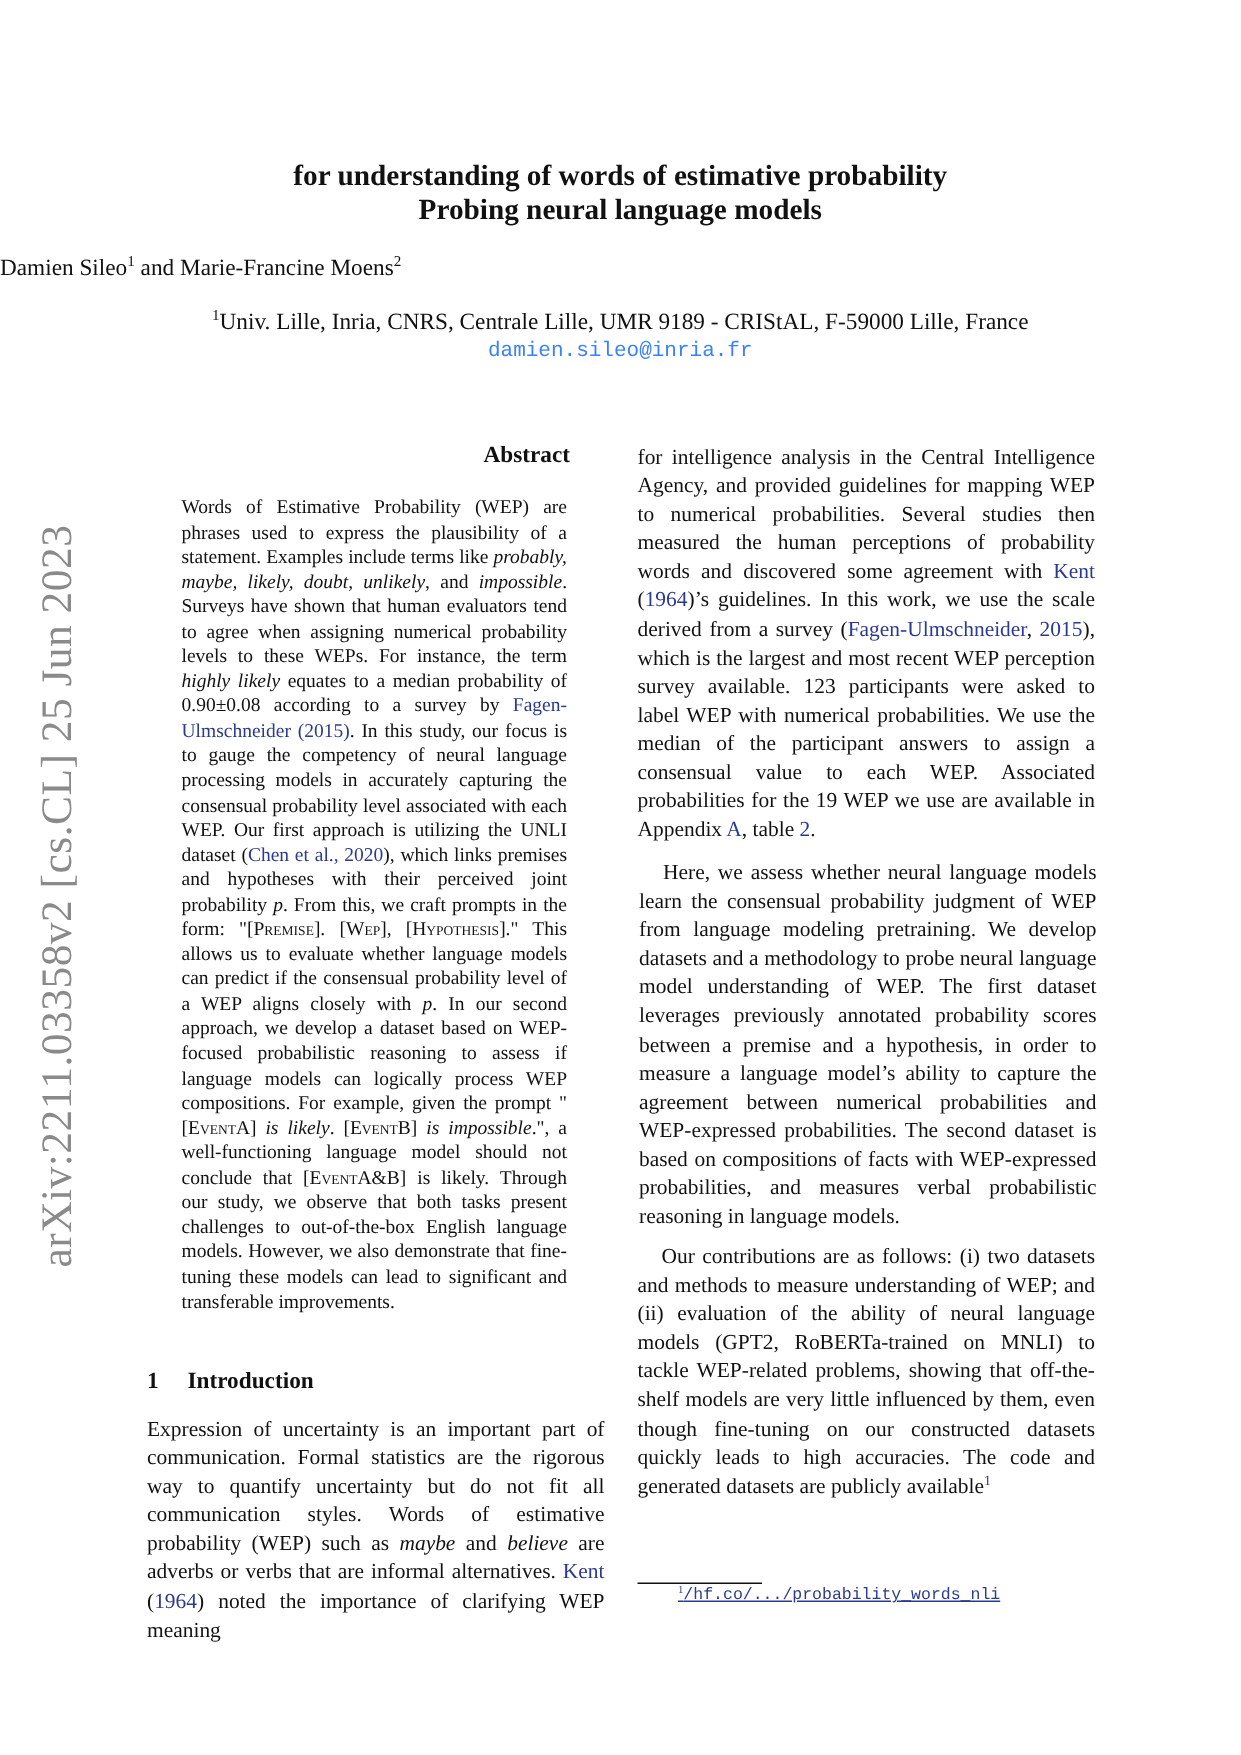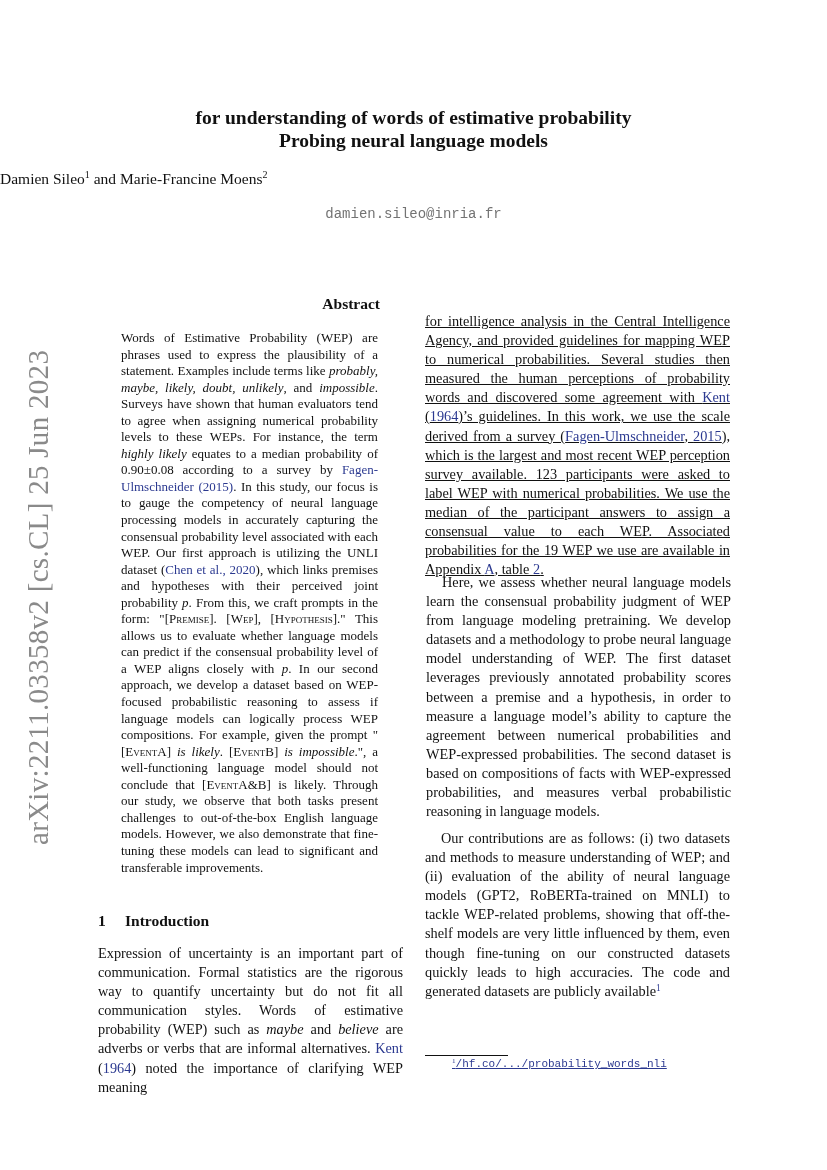--- a/index.html
+++ b/index.html
@@ -4,33 +4,33 @@
 <style>
   html, body { margin: 0; padding: 0; background: #ffffff; }
   body { width: 827px; height: 1170px; position: relative; overflow: hidden;
          font-family: "Liberation Serif", "DejaVu Serif", serif; color: #111; }
   .sidebar { position: absolute; left: 22px; top: 845px; transform-origin: 0 0; transform: rotate(-90deg);
              font-family: "Liberation Serif", serif; font-size: 29px; color: #8a8a8a; white-space: nowrap; letter-spacing: 0.3px; }
   .title { position: absolute; left: 0; width: 827px; top: 106px; text-align: center;
            font-weight: bold; font-size: 19.5px; line-height: 23px; }
   .authors { position: absolute; left: 0; width: 827px; top: 170px; text-align: left; font-size: 15.5px; }
   .affil { position: absolute; left: 0; width: 827px; top: 205px; text-align: center; font-size: 15.5px; line-height: 19.5px; }
-  .email { font-family: "Liberation Mono", "DejaVu Sans Mono", monospace; color: #737373; font-size: 14px; }
+  .email { font-family: "Liberation Mono", "DejaVu Sans Mono", monospace; color: #3b82f6; font-size: 14px; }
   sup { font-size: 0.65em; vertical-align: 0.55em; line-height: 0; }
   .link { color: #2b3990; }
   .col { position: absolute; text-align: justify; hyphens: auto; }
   .abstract-head { position: absolute; left: 120px; width: 260px; top: 295px; text-align: right;
                    font-weight: bold; font-size: 15.5px; }
   .abstract { left: 121px; width: 257px; top: 330px; font-size: 13px; line-height: 16.55px; }
   .sc { font-variant: small-caps; }
   .sec-head { position: absolute; left: 98px; top: 912px; font-weight: bold; font-size: 15.5px; }
   .sec-head .num { display: inline-block; width: 27px; }
   .intro { left: 98px; width: 305px; top: 944px; font-size: 14.3px; line-height: 19.1px; }
   .right { left: 425px; width: 305px; font-size: 14.3px; line-height: 19.1px; }
-  .p1 { top: 312px; text-decoration: underline; }
+  .p1 { top: 296px; }
   .p2 { top: 572px; text-indent: 16px; }
   .p3 { top: 829px; text-indent: 16px; }
   .fn-rule { position: absolute; left: 425px; top: 1055px; width: 83px; height: 0; border-top: 1px solid #111; }
   .fn { position: absolute; left: 452px; top: 1058px; font-family: "Liberation Mono", "DejaVu Sans Mono", monospace;
         font-size: 11px; color: #2b3990; text-decoration: underline; }
   .fn sup { color: #2b3990; font-family: "Liberation Serif", serif; }
   p { margin: 1px; }
 </style>
 </head>
 <body>
@@ -40,20 +40,21 @@
 <div class="title">
   <div>for understanding of words of estimative probability</div>
   <div>Probing neural language models</div>
 </div>
 
 <div class="authors">
   <span>Damien Sileo</span><sup>1</sup><span> and </span><span>Marie-Francine Moens</span><sup>2</sup>
 </div>
 
 <div class="affil">
+  <div><sup>1</sup><span>Univ. Lille, Inria, CNRS, Centrale Lille, UMR 9189 - CRIStAL, F-59000 Lille, France</span></div>
   <div class="email">damien.sileo@inria.fr</div>
 </div>
 
 <div class="abstract-head">Abstract</div>
 
 <div class="col abstract"><span>Words of Estimative Probability (WEP) are phrases used to express the plausibility of a statement. Examples include terms like </span><i>probably, maybe, likely, doubt, unlikely</i><span>, and </span><i>impossible</i><span>. Surveys have shown that human evaluators tend to agree when assigning numerical probability levels to these WEPs. For instance, the term </span><i>highly likely</i><span> equates to a median probability of 0.90±0.08 according to a survey by </span><span class="link">Fagen-Ulmschneider (2015)</span><span>. In this study, our focus is to gauge the competency of neural language processing models in accurately capturing the consensual probability level associated with each WEP. Our first approach is utilizing the UNLI dataset (</span><span class="link">Chen et al., 2020</span><span>), which links premises and hypotheses with their perceived joint probability </span><i>p</i><span>. From this, we craft prompts in the form: "[</span><span class="sc">Premise</span><span>]. [</span><span class="sc">Wep</span><span>], [</span><span class="sc">Hypothesis</span><span>]." This allows us to evaluate whether language models can predict if the consensual probability level of a WEP aligns closely with </span><i>p</i><span>. In our second approach, we develop a dataset based on WEP-focused probabilistic reasoning to assess if language models can logically process WEP compositions. For example, given the prompt "[</span><span class="sc">EventA</span><span>] </span><i>is likely</i><span>. [</span><span class="sc">EventB</span><span>] </span><i>is impossible</i><span>.", a well-functioning language model should not conclude that [</span><span class="sc">EventA&amp;B</span><span>] is likely. Through our study, we observe that both tasks present challenges to out-of-the-box English language models. However, we also demonstrate that fine-tuning these models can lead to significant and transferable improvements.</span></div>
 
 <div class="sec-head"><span class="num">1</span><span>Introduction</span></div>
 
 <div class="col intro"><span>Expression of uncertainty is an important part of communication. Formal statistics are the rigorous way to quantify uncertainty but do not fit all communication styles. Words of estimative probability (WEP) such as </span><i>maybe</i><span> and </span><i>believe</i><span> are adverbs or verbs that are informal alternatives. </span><span class="link">Kent</span><span> (</span><span class="link">1964</span><span>) noted the importance of clarifying WEP meaning</span></div>

